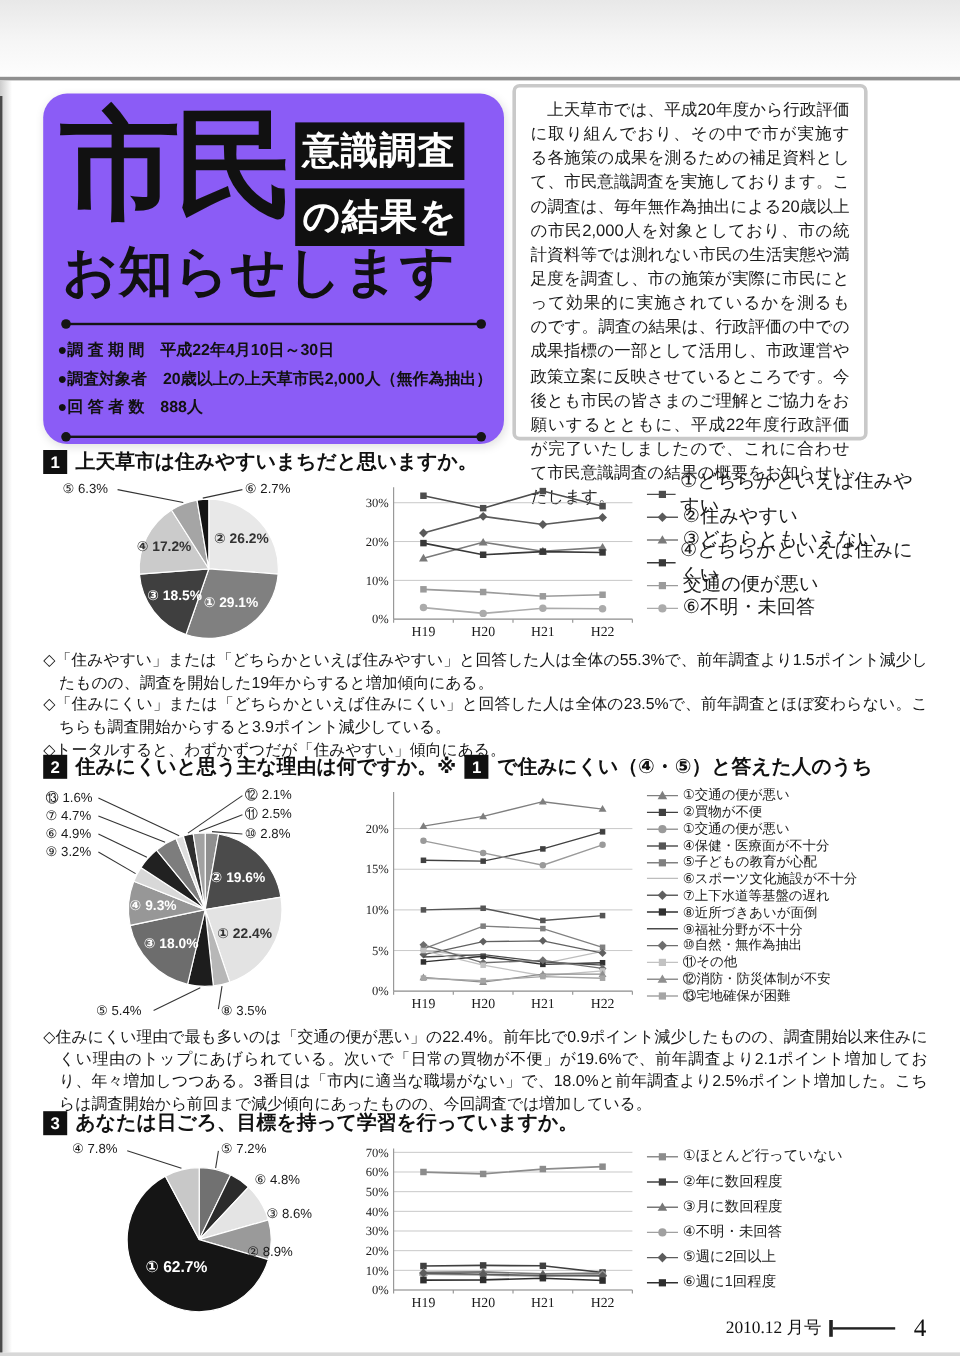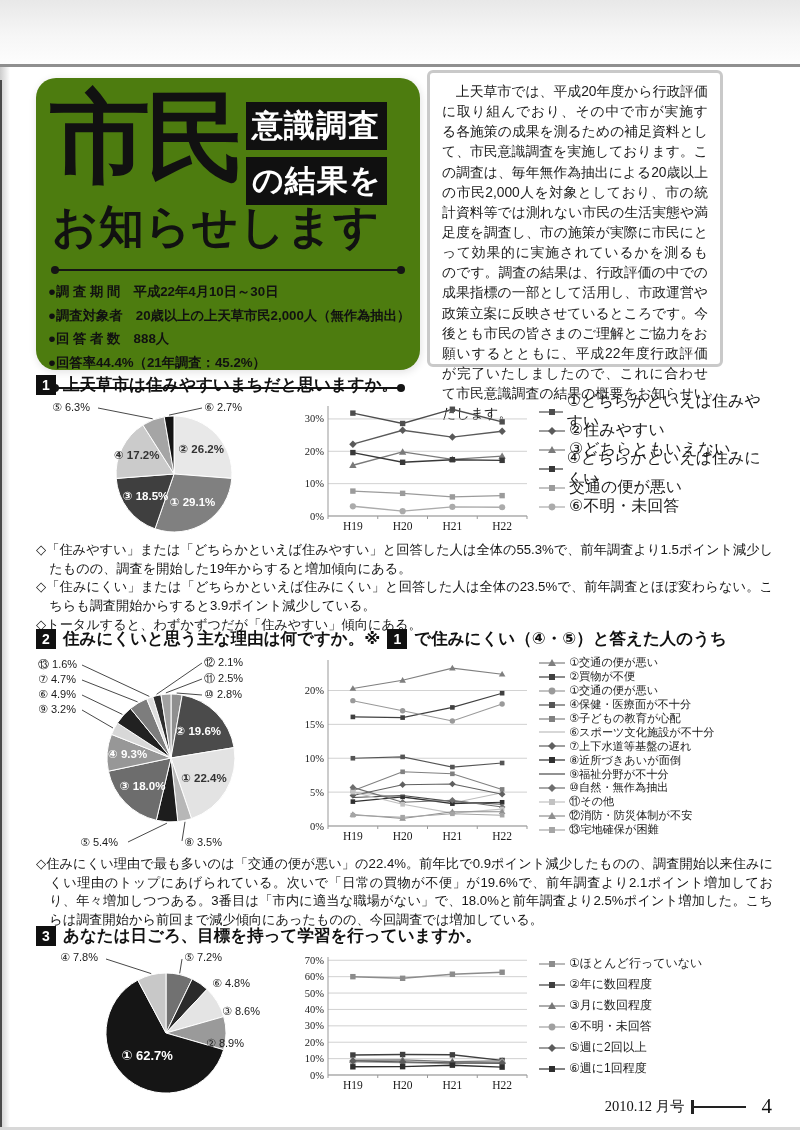--- a/index.html
+++ b/index.html
@@ -6,21 +6,21 @@
     font-family:"Liberation Sans","DejaVu Sans",sans-serif;}
   .page{position:relative;width:800px;height:1132px;background:#fff;overflow:hidden;}
   .top-band{position:absolute;left:0;top:0;width:800px;height:64px;
     background:linear-gradient(180deg,#e8e8e8,#f6f6f6 55%,#fdfdfd);
     border-bottom:3px solid #8f8f8f;}
   .left-edge{position:absolute;left:0;top:67px;width:10px;height:1060px;
     background:linear-gradient(90deg,#cccccc,rgba(255,255,255,0));}
   .left-line{position:absolute;left:0;top:80px;width:2px;height:1048px;background:#4a4a4a;}
   .bottom-edge{position:absolute;left:0;bottom:2px;width:800px;height:3px;background:#d8d8d8;}
 
-  .title-box{position:absolute;left:36px;top:78px;width:384px;height:292px;background:#4d7c0f;
+  .title-box{position:absolute;left:36px;top:78px;width:384px;height:292px;background:#8b5cf6;
     border-radius:20px;box-shadow:1px 2px 8px rgba(0,0,0,.12);box-sizing:border-box;}
   .title-top{display:flex;align-items:flex-start;padding:8px 8px 0 14px;}
   .title-main{font-family:"Liberation Serif","DejaVu Serif",serif;font-weight:bold;
     font-size:100px;line-height:1.05;letter-spacing:-4px;}
   .title-blocks{display:flex;flex-direction:column;gap:7px;margin:16px 0 0 4px;}
   .title-blk{background:#101010;color:#fff;font-weight:bold;font-size:31px;
     padding:3px 6px;letter-spacing:1px;white-space:nowrap;}
   .title-sub{font-weight:bold;font-size:45px;letter-spacing:1px;padding-left:16px;margin-top:-8px;white-space:nowrap;}
   .hr-dots{position:relative;height:2px;background:#151515;margin:12px 20px 9px 20px;}
   .hr-dots::before,.hr-dots::after{content:"";position:absolute;top:-3px;width:8px;height:8px;border-radius:50%;background:#151515;}
@@ -74,21 +74,20 @@
         <span class="title-blk">意識調査</span>
         <span class="title-blk">の結果を</span>
       </span>
     </div>
     <div class="title-sub">お知らせします</div>
     <div class="hr-dots"></div>
     <ul class="bullets">
         <li>●調 査 期 間　平成22年4月10日～30日</li>
         <li>●調査対象者　20歳以上の上天草市民2,000人（無作為抽出）</li>
         <li>●回 答 者 数　888人</li>
-        <li>●回答率44.4%（21年調査：45.2%）</li>
       </ul>
     <div class="hr-dots"></div>
   </div>
 
   <div class="intro-box">
     <p>　上天草市では、平成20年度から行政評価に取り組んでおり、その中で市が実施する各施策の成果を測るための補足資料として、市民意識調査を実施しております。この調査は、毎年無作為抽出による20歳以上の市民2,000人を対象としており、市の統計資料等では測れない市民の生活実態や満足度を調査し、市の施策が実際に市民にとって効果的に実施されているかを測るものです。調査の結果は、行政評価の中での成果指標の一部として活用し、市政運営や政策立案に反映させているところです。今後とも市民の皆さまのご理解とご協力をお願いするとともに、平成22年度行政評価が完了いたしましたので、これに合わせて市民意識調査の結果の概要をお知らせいたします。</p>
   </div>
 
   <div class="section" id="sec1">
     <div class="sec-title">

